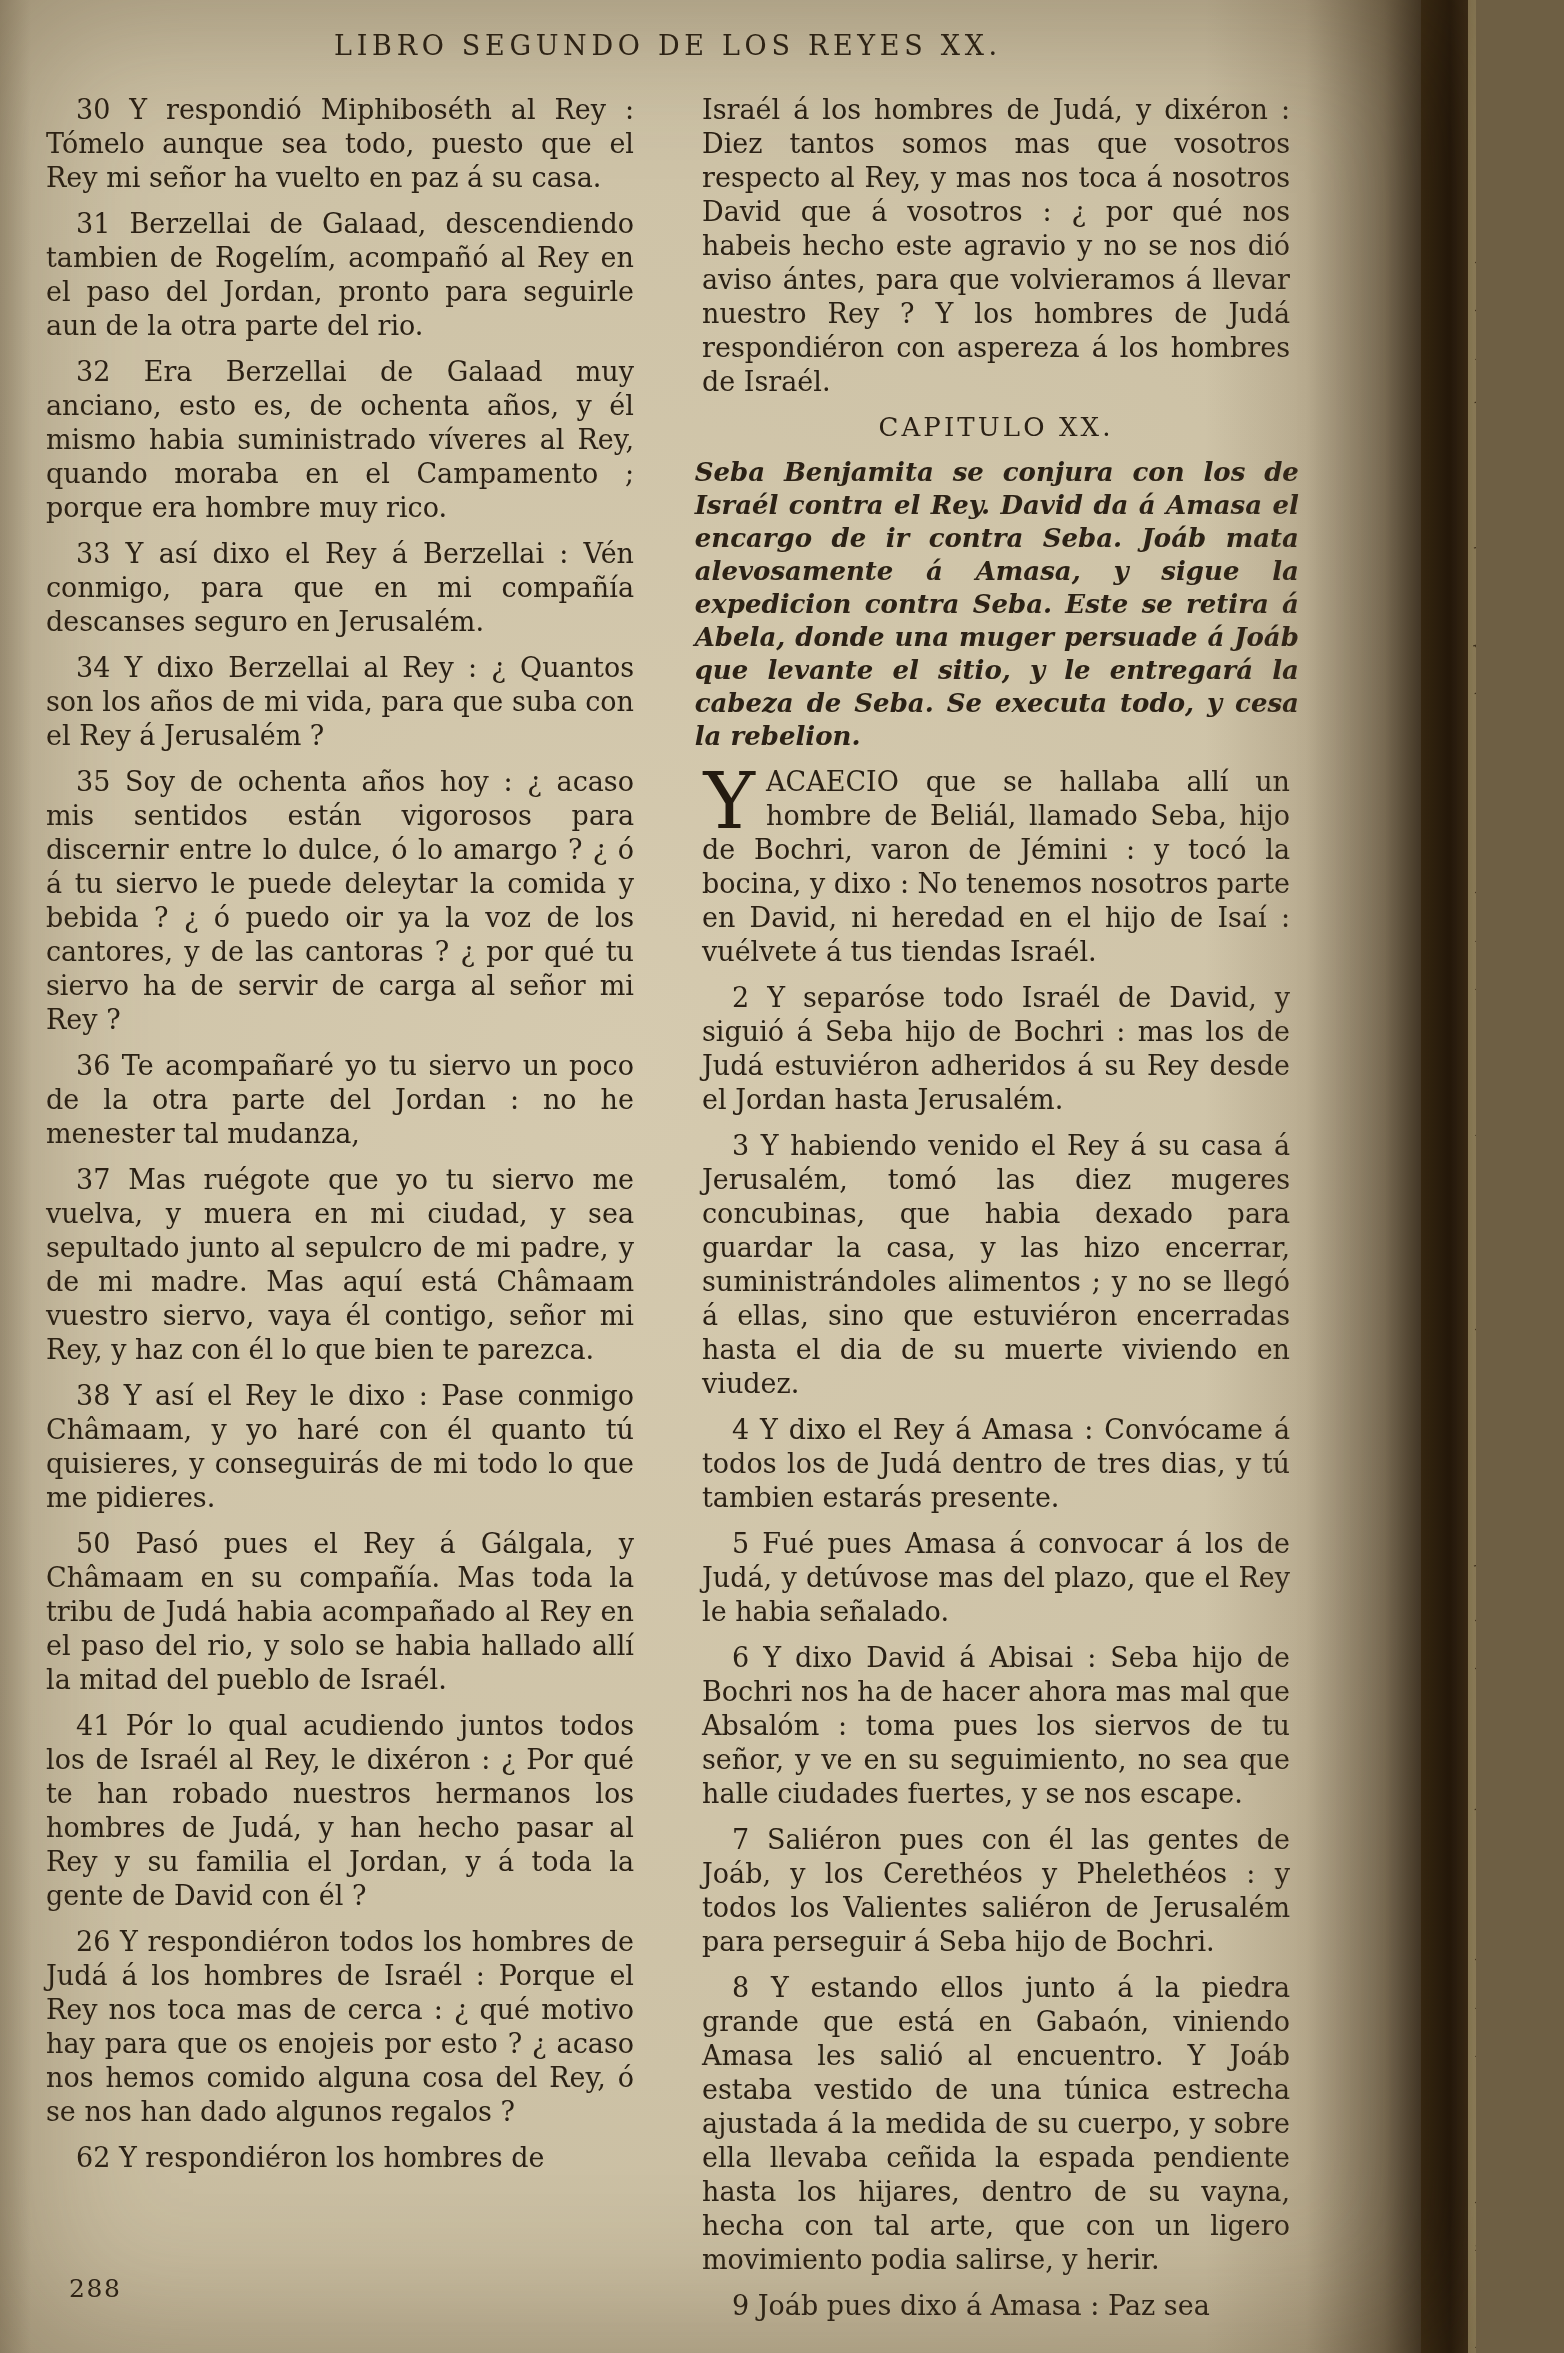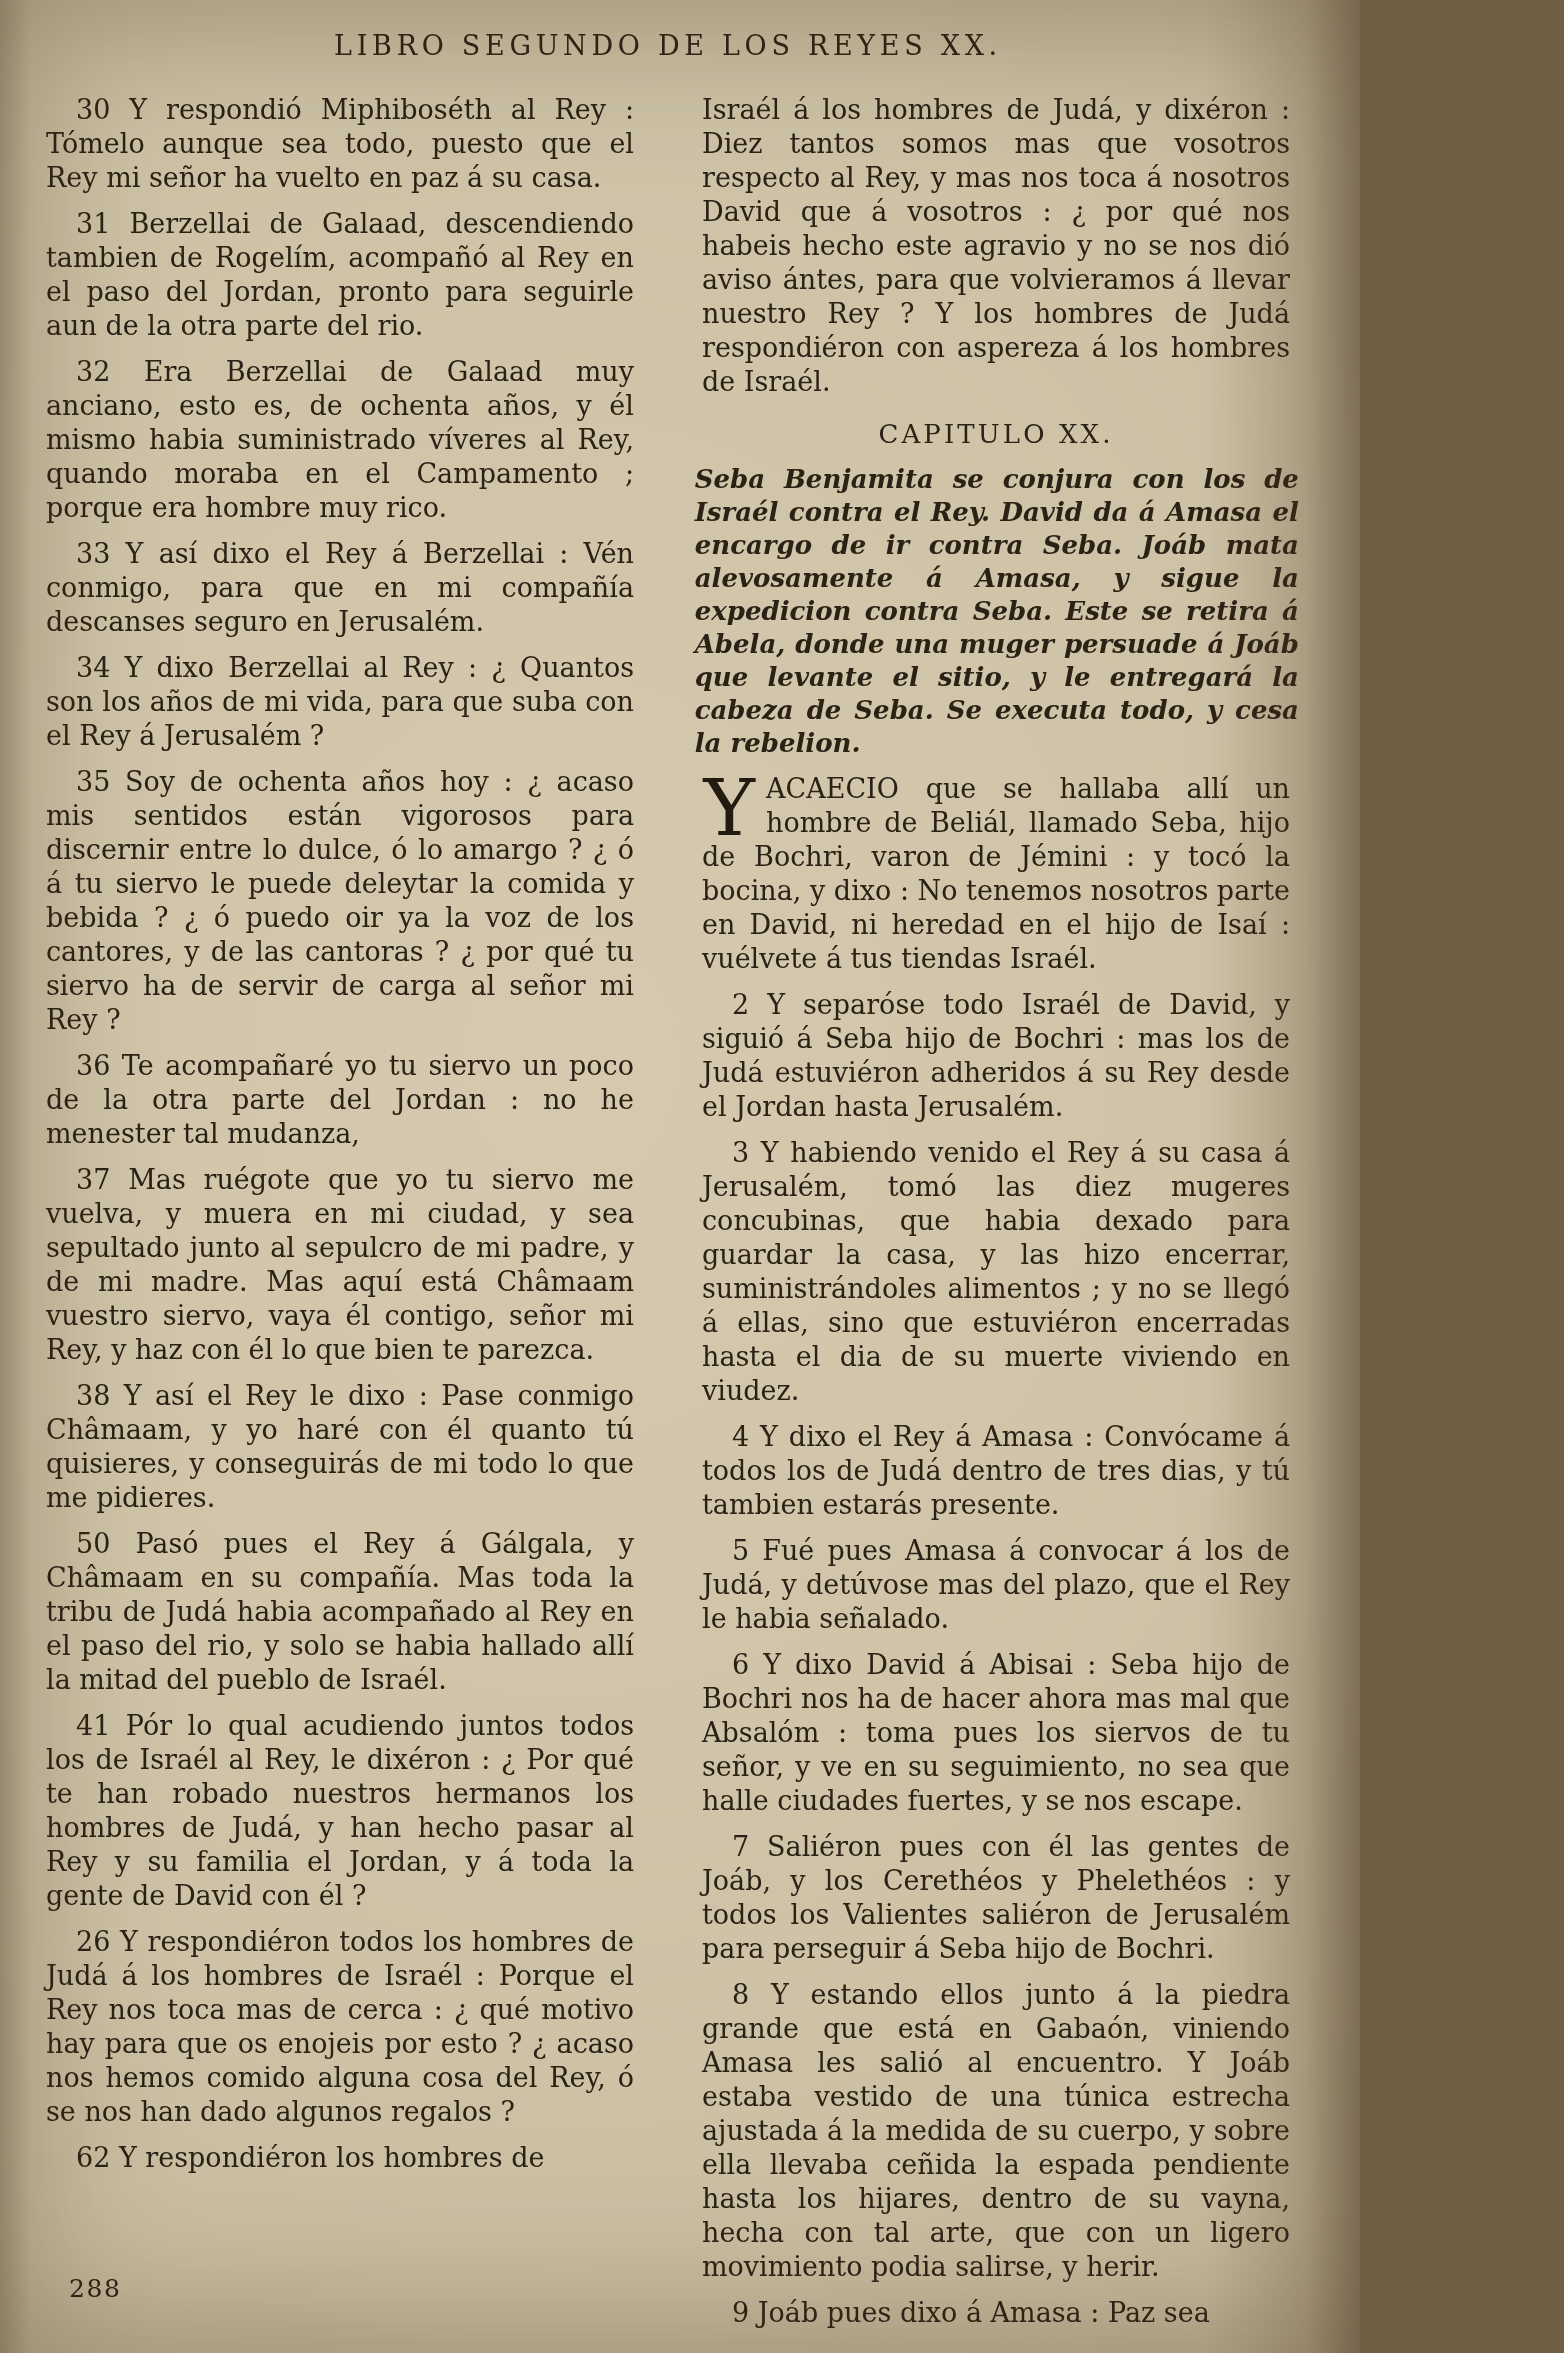--- a/index.html
+++ b/index.html
@@ -1,38 +1,38 @@
 <!DOCTYPE html>
 <html lang="es" style="font-size:12.5px"><head>
 <meta charset="utf-8">
 <style>
   html,body { margin:0; padding:0; background:#6e5f44; }
   .scan {
-    position:relative; width:1360px; height:2354px; overflow:hidden;
+    position:relative; width:1476px; height:2354px; overflow:hidden;
     background: radial-gradient(ellipse 130% 90% at 42% 45%, #d5caaf 0%, #cdc2a6 48%, #c0b395 84%, #ae9f81 100%);
     font-family:"DejaVu Serif","Liberation Serif",serif;
     color:#2b2115;
   }
   .header {
     position:absolute; top:30px; left:34px; width:1268px;
     text-align:center; font-size:27px; letter-spacing:4.7px; white-space:nowrap;
   }
   .columns {
     position:absolute; top:81px; left:34px; width:1268px;
     display:flex; gap:44px;
   }
   .col { width:612px; }
   .para {
     margin:12px; text-indent:30px; text-align:justify;
     font-size:27px; line-height:34px; hyphens:auto;
   }
   .no-indent { text-indent:0; }
   .chapter-heading {
     text-align:center; font-size:26px; letter-spacing:3.1px;
-    margin:20px 0 14px 0;
+    margin:13px 0 14px 0;
   }
   .chapter-summary {
     font-style:italic; font-weight:bold; font-size:26px; line-height:33px;
     text-align:justify; margin:0 3.1px 11px 4.7px; hyphens:auto;
   }
   .verse-first { text-indent:0; }
   .dropcap {
     float:left; font-size:78px; line-height:63px;
     padding:4.7px 11px 0 1.6px; color:#241b10;
   }

